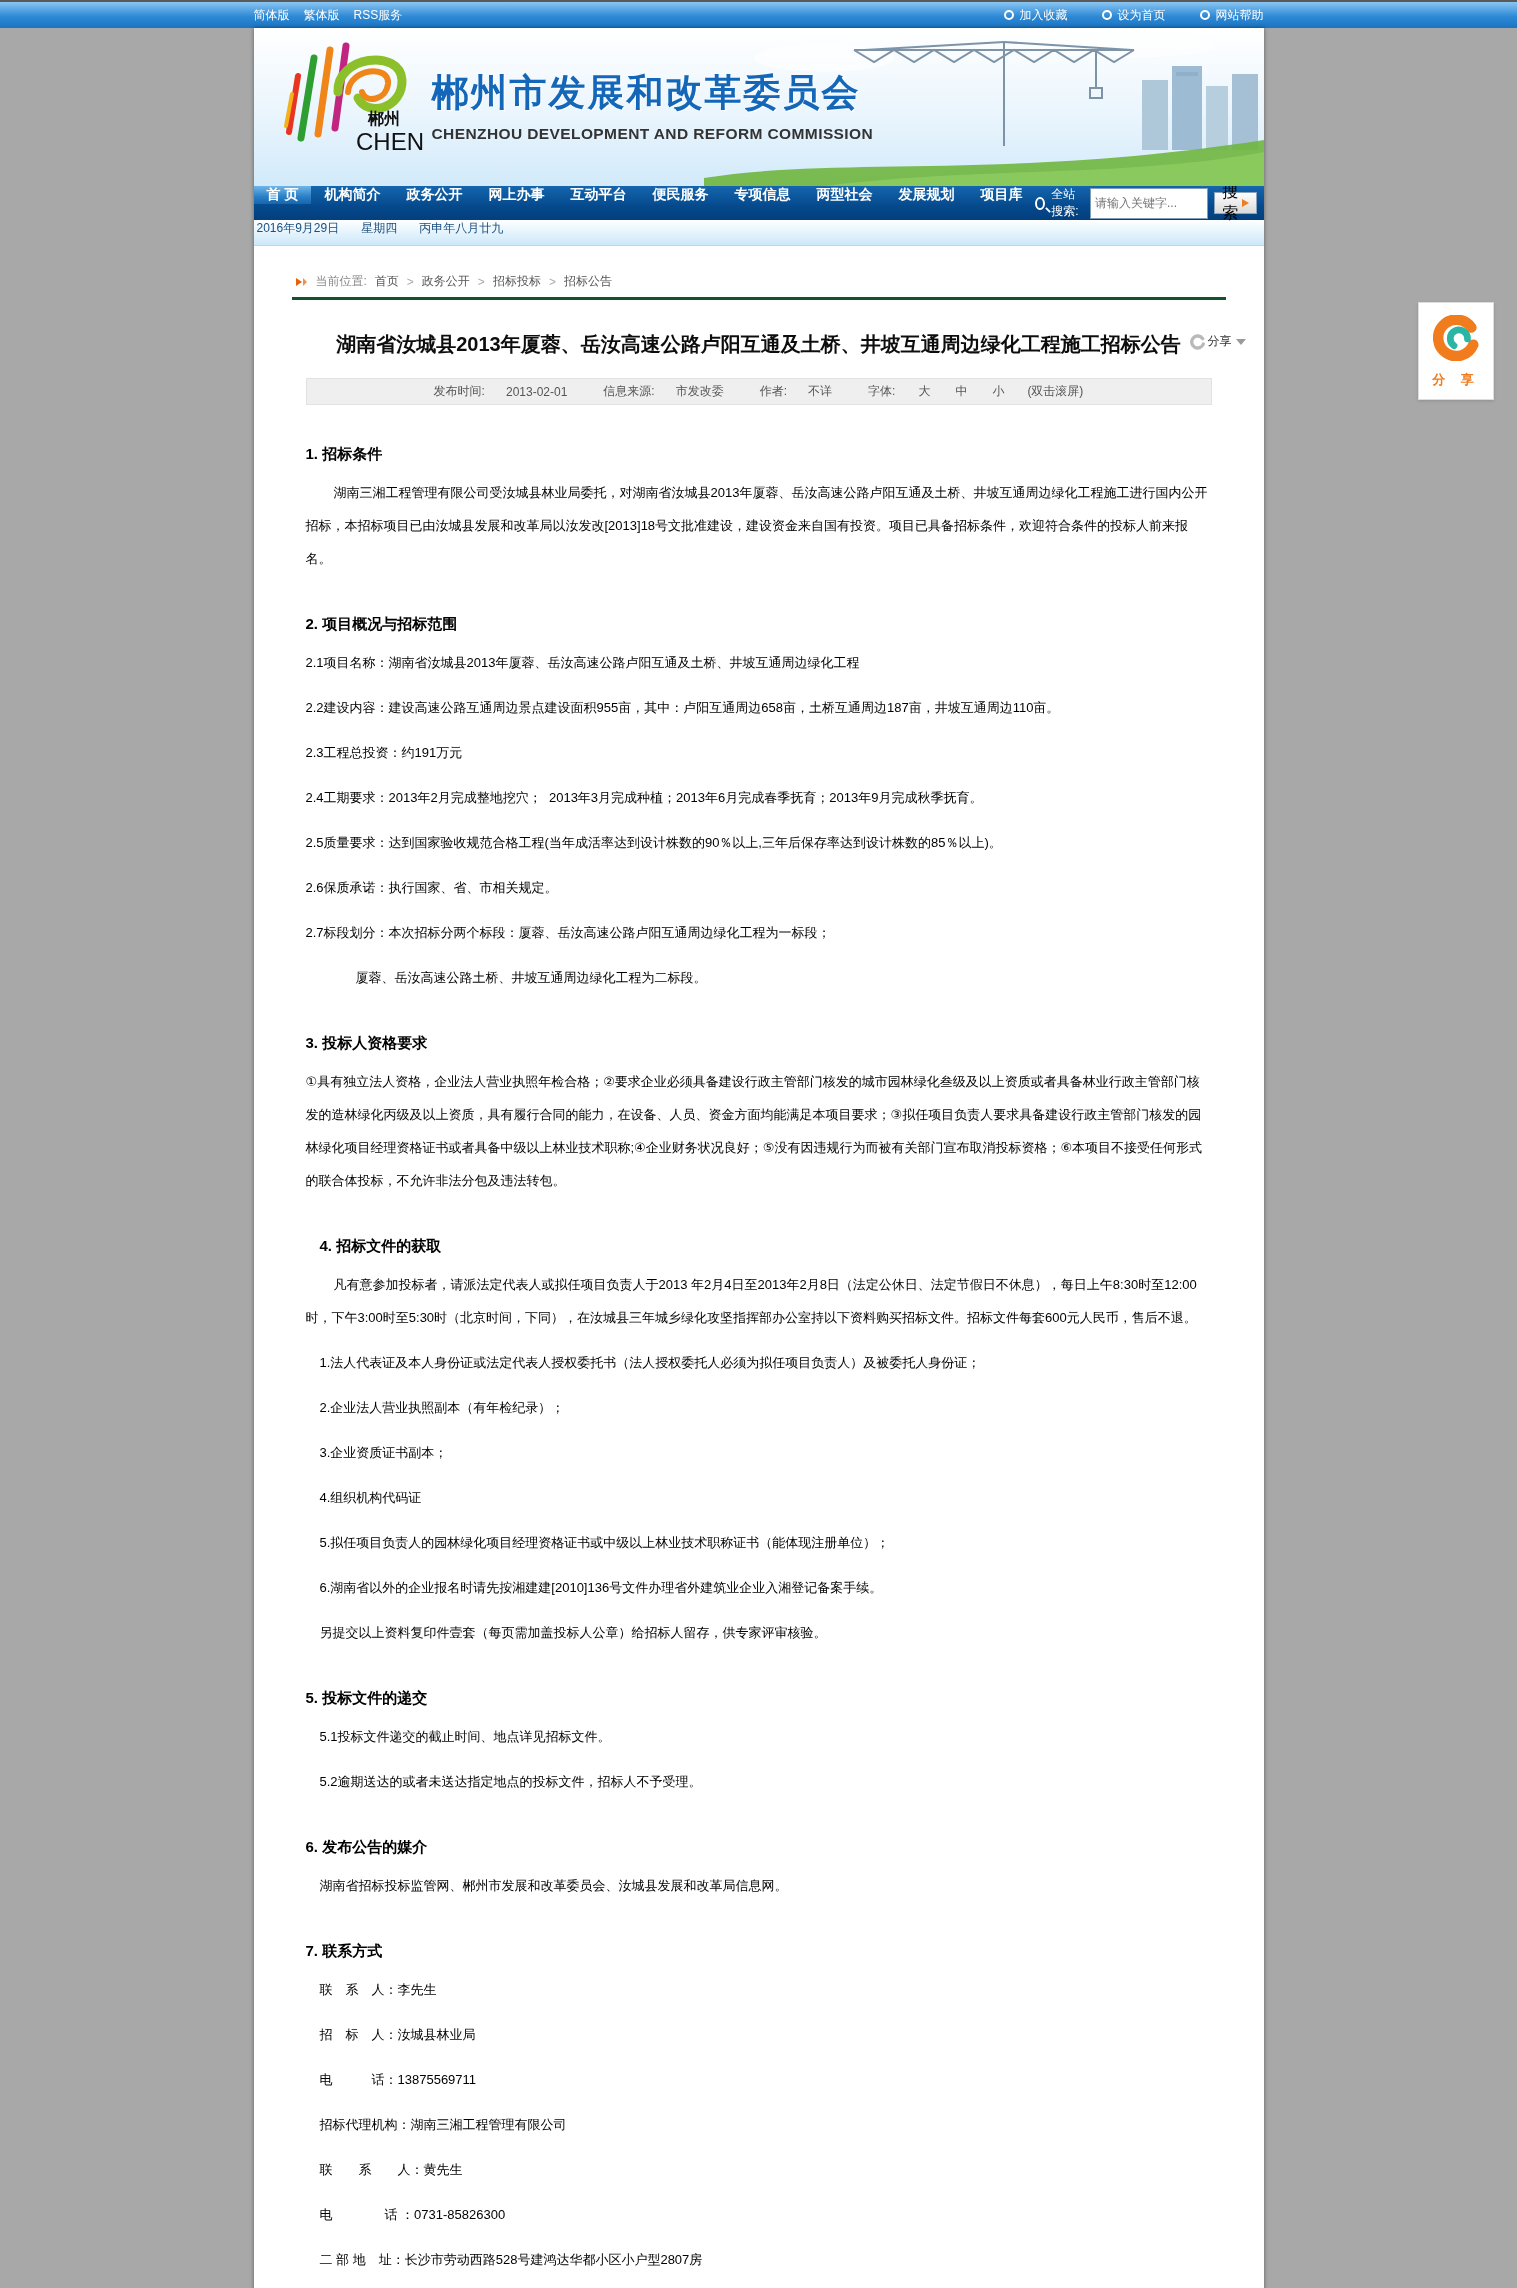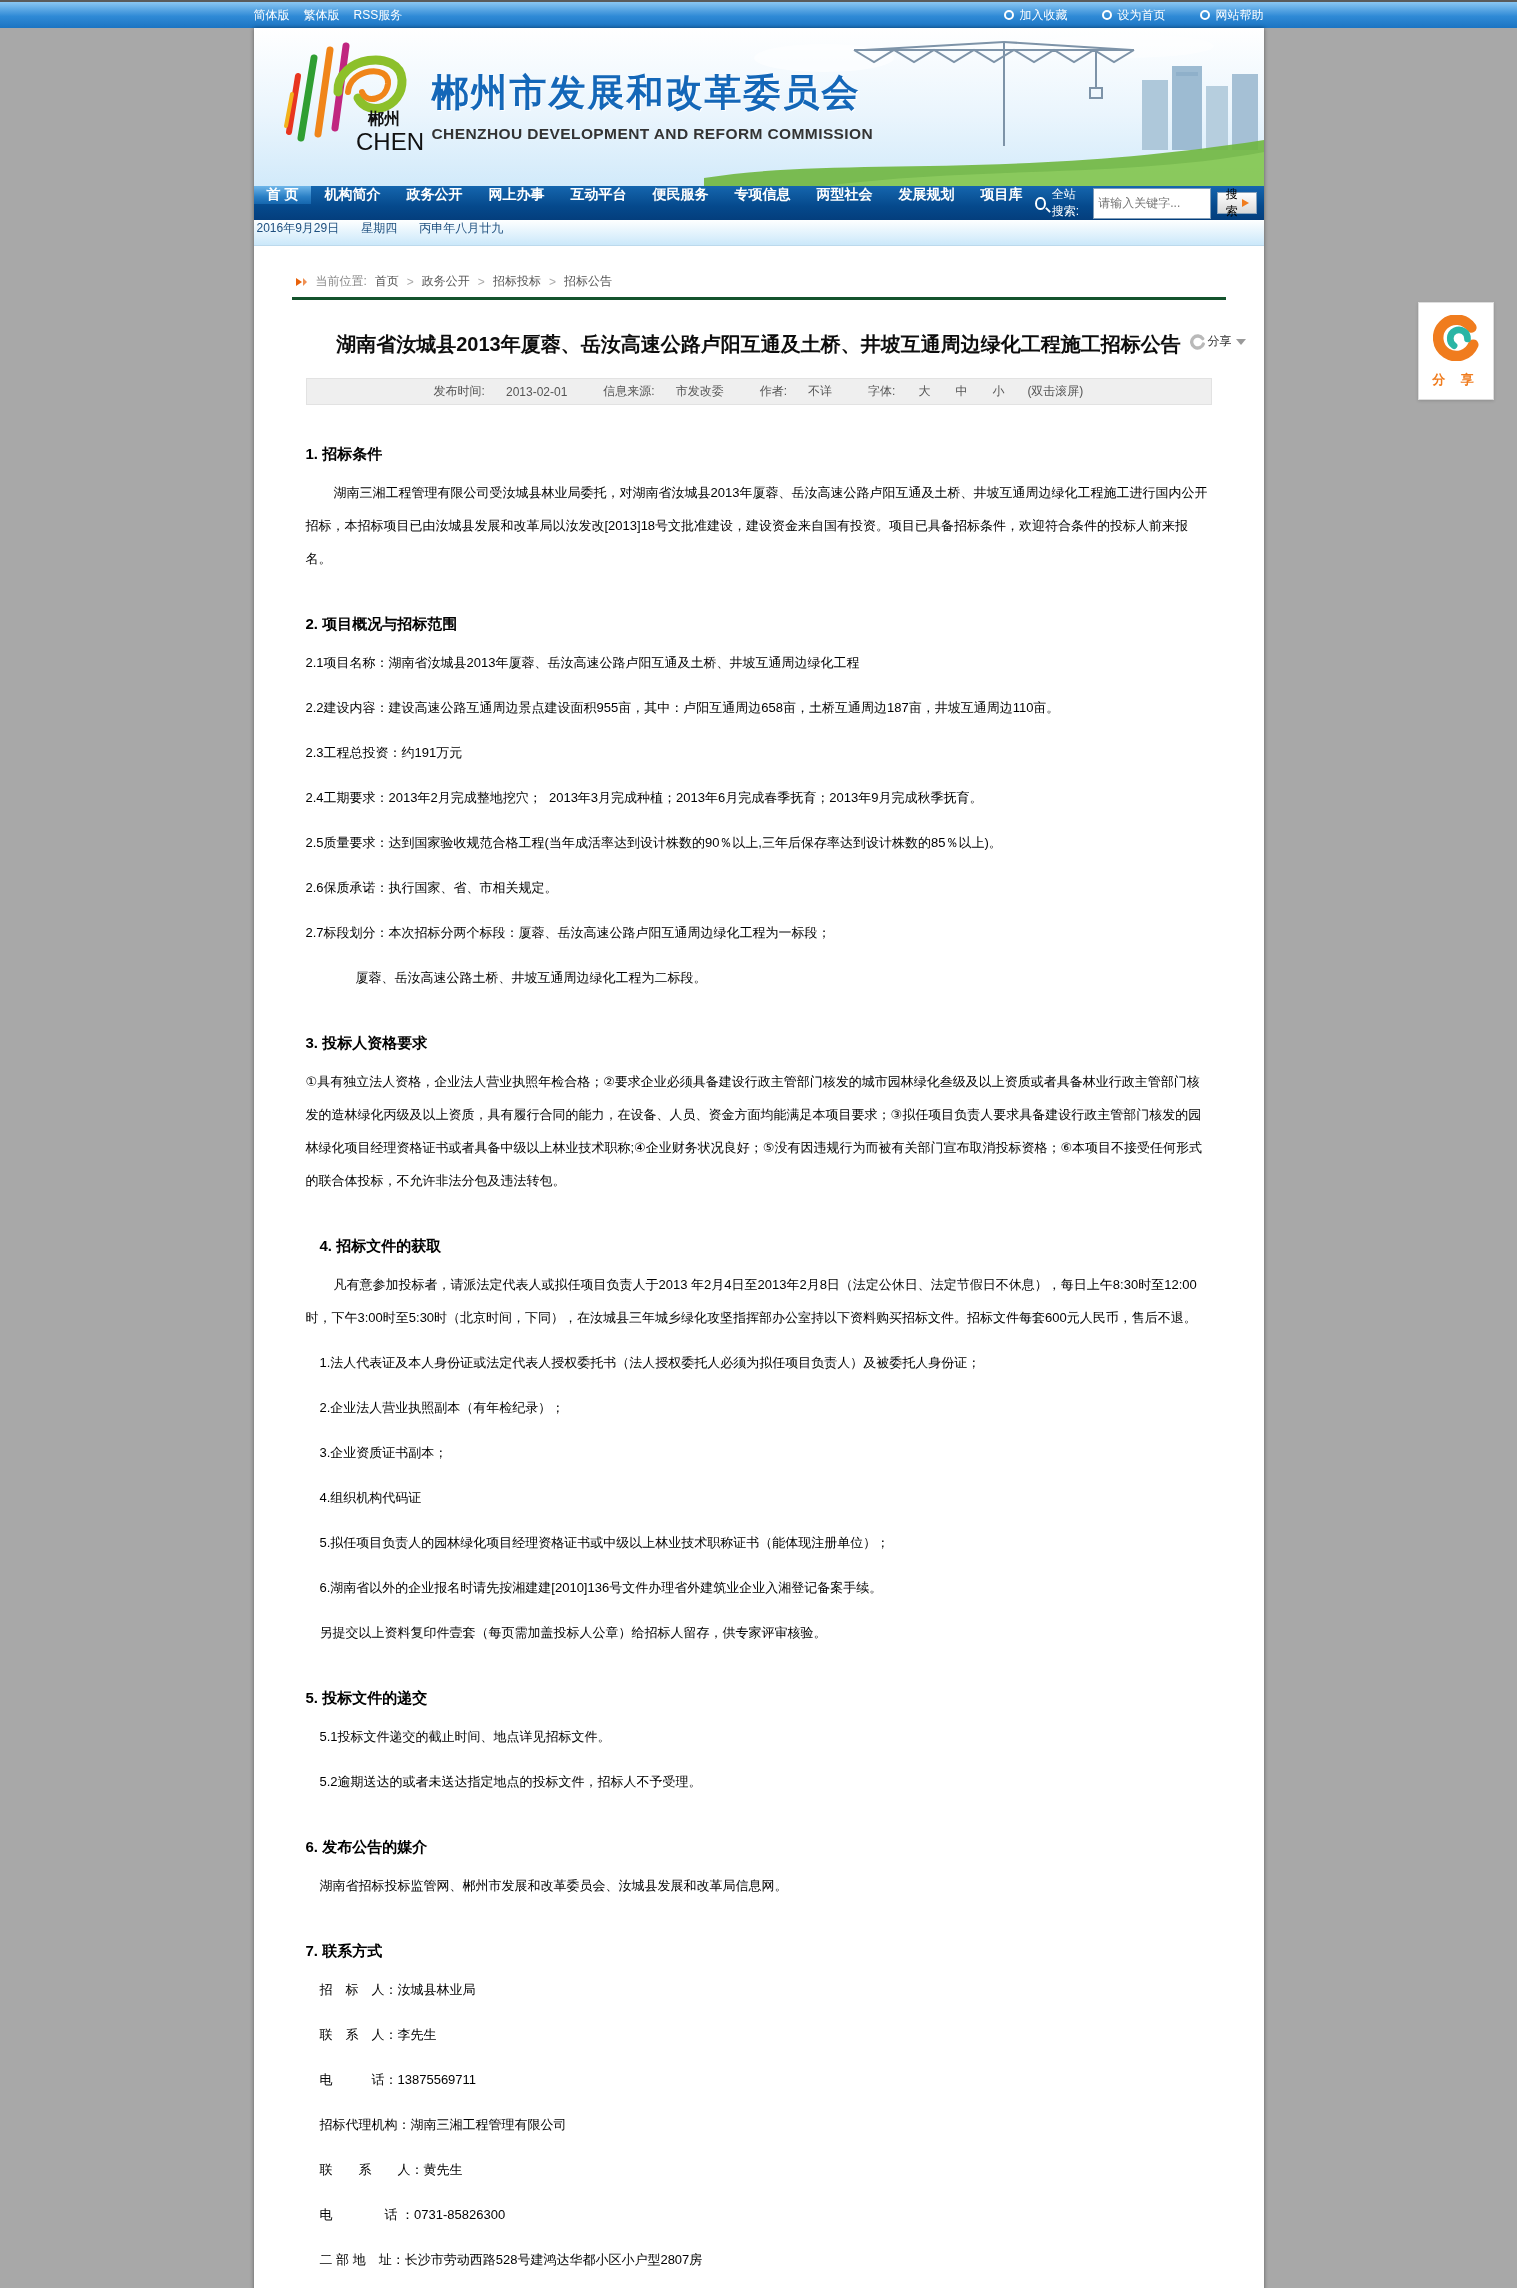--- a/index.html
+++ b/index.html
@@ -29,21 +29,21 @@
   .org-cn { font-size:37px; font-weight:bold; color:#1467b8; letter-spacing:2px; text-shadow:1px 1px 0 #fff; }
   .org-en { font-size:15.5px; color:#333; font-weight:bold; letter-spacing:.4px; margin-top:7px; }
   
   .nav { height:34px; background:linear-gradient(#1566ae,#05498c 60%,#043e7d); display:flex; align-items:flex-start; color:#fff; }
   .nav-item { padding:0 13px; font-size:14px; font-weight:bold; display:flex; align-items:center; cursor:pointer; white-space:nowrap; }
   .nav-item.active { background:linear-gradient(#6fb6e9,#2a7fc5 60%,#1566ae); }
   .nav-search { margin-left:auto; display:flex; align-items:center; gap:6px; padding-right:6px; font-size:12px; }
   .mag { width:13px; height:13px; border:2px solid #fff; border-radius:50%; position:relative; display:inline-block; }
   .mag::after { content:""; position:absolute; width:6px; height:2px; background:#fff; transform:rotate(45deg); left:8px; top:10px; }
   .search-input { width:118px; height:31px; border:1px solid #7f9db9; font-size:12px; padding:1px 4px; font-family:inherit; }
-  .search-btn { height:22px; font-size:12px; background:linear-gradient(#fefefe,#d9d9d9); border:1px solid #8aa4bd; display:flex; align-items:center; gap:4px; padding:0 7px; cursor:pointer; font-family:inherit; }
+  .search-btn { height:22px; font-size:16px; background:linear-gradient(#fefefe,#d9d9d9); border:1px solid #8aa4bd; display:flex; align-items:center; gap:4px; padding:0 7px; cursor:pointer; font-family:inherit; }
   .arrow-r { width:0; height:0; border-left:7px solid #f07c1e; border-top:4px solid transparent; border-bottom:4px solid transparent; display:inline-block; }
   
   .datebar { height:26px; background:linear-gradient(#feffff,#cbe8fa); display:flex; align-items:flex-start; gap:22px; font-size:12px; color:#1c4e7e; padding-left:3px; border-bottom:1px solid #bcd9ec; }
   
   .breadcrumb { margin:20px 38px 0; padding:7px 4px; border-bottom:3px solid #14532d; font-size:12px; color:#888; display:flex; align-items:center; gap:8px; }
   .crumb-icon { display:inline-flex; }
   .crumb-icon i { width:0; height:0; border-left:6px solid #e8610a; border-top:4px solid transparent; border-bottom:4px solid transparent; display:inline-block; margin-right:1px; }
   .crumb-link { color:#555; cursor:pointer; }
   .crumb-sep { color:#aaa; }
   
@@ -245,22 +245,22 @@
         <p class="ind1">另提交以上资料复印件壹套（每页需加盖投标人公章）给招标人留存，供专家评审核验。</p>
 
         <div class="sec-h">5. 投标文件的递交</div>
         <p class="ind1">5.1投标文件递交的截止时间、地点详见招标文件。</p>
         <p class="ind1">5.2逾期送达的或者未送达指定地点的投标文件，招标人不予受理。</p>
 
         <div class="sec-h">6. 发布公告的媒介</div>
         <p class="ind1">湖南省招标投标监管网、郴州市发展和改革委员会、汝城县发展和改革局信息网。</p>
 
         <div class="sec-h">7. 联系方式</div>
+        <p class="ind1">联　系　人：李先生</p>
         <p class="ind1">招　标　人：汝城县林业局</p>
-        <p class="ind1">联　系　人：李先生</p>
         <p class="ind1">电　　　话：13875569711</p>
         <p class="ind1">招标代理机构：湖南三湘工程管理有限公司</p>
         <p class="ind1">联　　系　　人：黄先生</p>
         <p class="ind1">电　　　　话 ：0731-85826300</p>
         <p class="ind1">二 部 地　址：长沙市劳动西路528号建鸿达华都小区小户型2807房</p>
       </div>
     </div>
 
     <div class="share-area">
       

